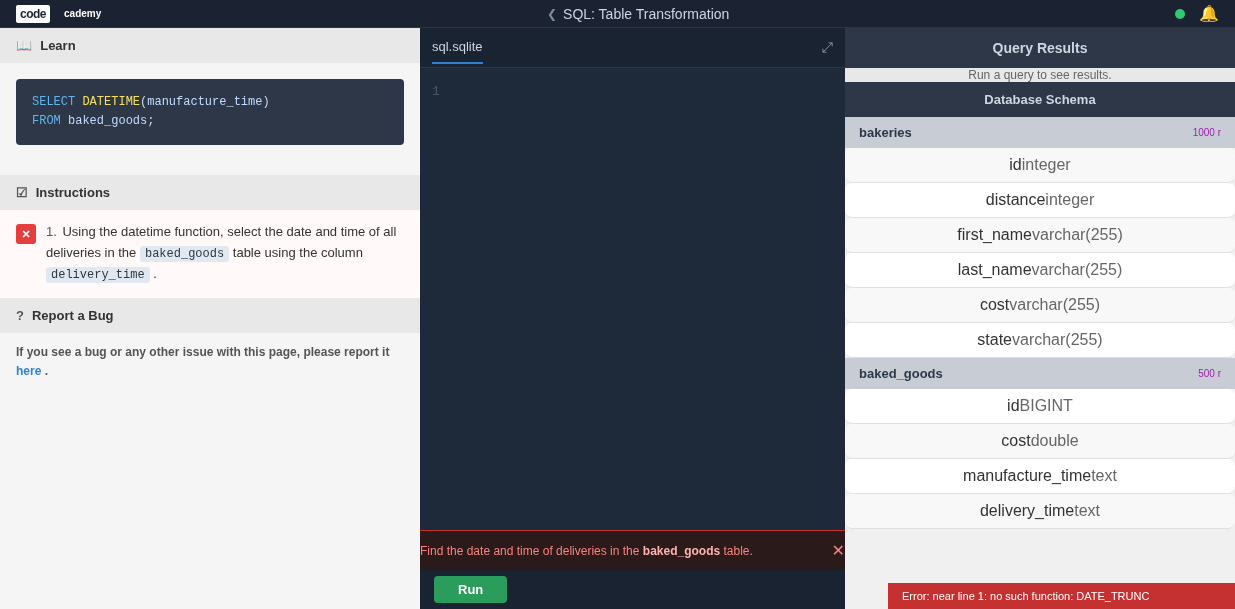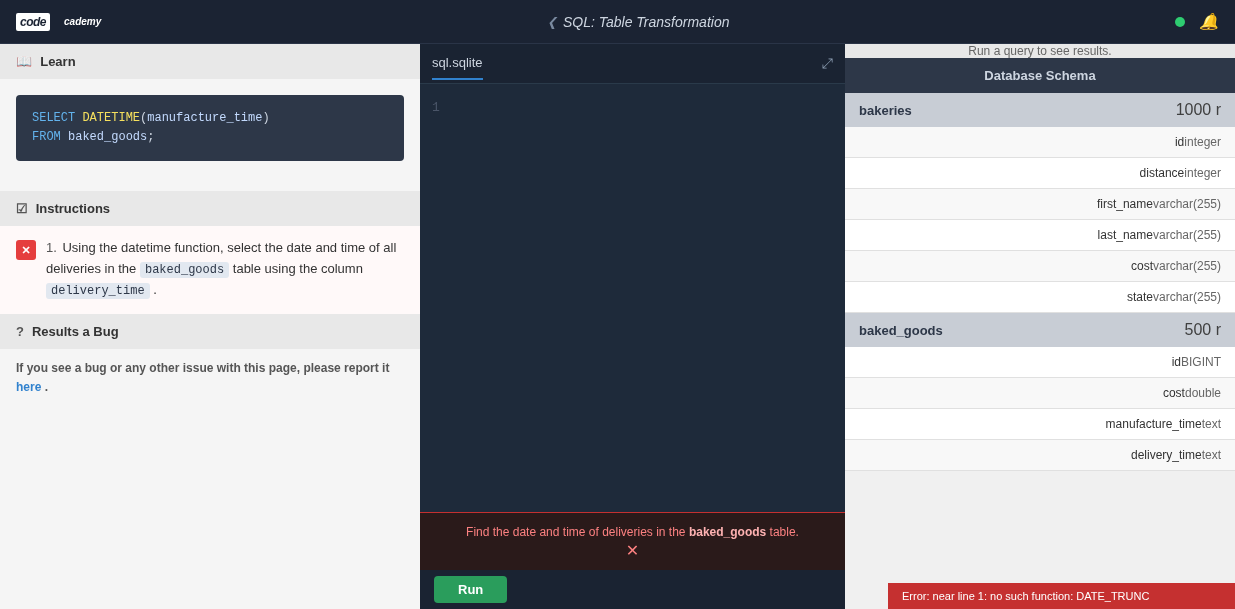--- a/index.html
+++ b/index.html
@@ -1,28 +1,27 @@
 <!DOCTYPE html>
 <html><head>
   <meta charset="utf-8">
   <style>
     * { box-sizing: border-box; margin: 0; padding: 0; }
     body { font-family: -apple-system, BlinkMacSystemFont, 'Segoe UI', sans-serif; background: #1b2333; color: #cdd5e0; height: 609px; overflow: hidden; display: flex; flex-direction: column; }
     
     
     .top-nav {
       background: #1b2333;
-      height: 44px;
+      height: 28px;
       display: flex;
       align-items: center;
       justify-content: space-between;
       padding: 0 16px;
       border-bottom: 1px solid #2a3447;
       flex-shrink: 0;
-      font-style: italic;
     }
     .logo {
       display: flex;
       align-items: center;
       gap: 0;
     }
     .logo-box {
       background: #fff;
       color: #1b2333;
       font-weight: 900;
@@ -211,21 +210,20 @@
     .editor-bottom {
       flex-shrink: 0;
     }
     .hint-bar {
       background: #2a1a1a;
       border-top: 1px solid #c53030;
       padding: 10px 0;
       display: flex;
       align-items: center;
       justify-content: space-between;
-      flex-direction: column;
     }
     .hint-text {
       font-size: 12px;
       color: #fc8181;
       line-height: 1.5;
     }
     .hint-text strong { color: #feb2b2; }
     .close-hint {
       color: #fc8181;
       cursor: pointer;
@@ -286,33 +284,34 @@
       background: #c8cdd5;
       display: flex;
       justify-content: space-between;
       align-items: center;
       padding: 8px 14px;
       font-size: 13px;
       font-weight: 600;
       color: #2d3748;
     }
     .schema-table-count {
-      color: #404040;
+      color: #a21caf;
       font-weight: 400;
+      font-size: 10px;
+    }
+
+    .schema-row {
+      display: flex;
+      justify-content: center;
+      padding: 8px 14px;
       font-size: 16px;
-    }
-
-    .schema-row {
-      display: flex;
-      justify-content: flex-end;
-      padding: 8px 14px;
-      font-size: 12px;
       color: #444;
       border-bottom: 1px solid #e0e0e0;
       background: #fff;
+      border-radius: 7px;
     }
     .schema-row:nth-child(even) { background: #f8f8f8; }
     .schema-col-name { font-weight: 500; color: #333; }
     .schema-col-type { color: #666; }
 
     .error-bar {
       background: #c53030;
       padding: 7px 14px;
       font-size: 11px;
       color: #fff;
@@ -372,21 +371,21 @@
           <code class="inline-code">baked_goods</code>
           <span>table using the column</span>
           <code class="inline-code">delivery_time</code>
           <span>.</span>
         </div>
       </div>
     </div>
 
     <div class="section-header">
       <span class="icon">?</span>
-      <span>Results a Bug</span>
+      <span>Report a Bug</span>
     </div>
     <div class="bug-report-content">
       <span>If you see a bug or any other issue with this page, please report it</span>
       <a class="bug-link" href="#">here</a>
       <span>.</span>
     </div>
 
   </div>
 
   <div class="middle-panel">
@@ -407,20 +406,21 @@
         </div>
         <button class="close-hint">✕</button>
       </div>
       <div class="run-bar">
         <button class="run-button">Run</button>
       </div>
     </div>
   </div>
 
   <div class="right-panel">
+    <div class="query-results-header">Query Results</div>
     <div class="run-hint">Run a query to see results.</div>
     <div class="db-schema-header">Database Schema</div>
 
     <div class="schema-content">
 
       <div class="schema-table-header">
         <span>bakeries</span>
         <span class="schema-table-count">1000 r</span>
       </div>
       <div class="schema-row">

